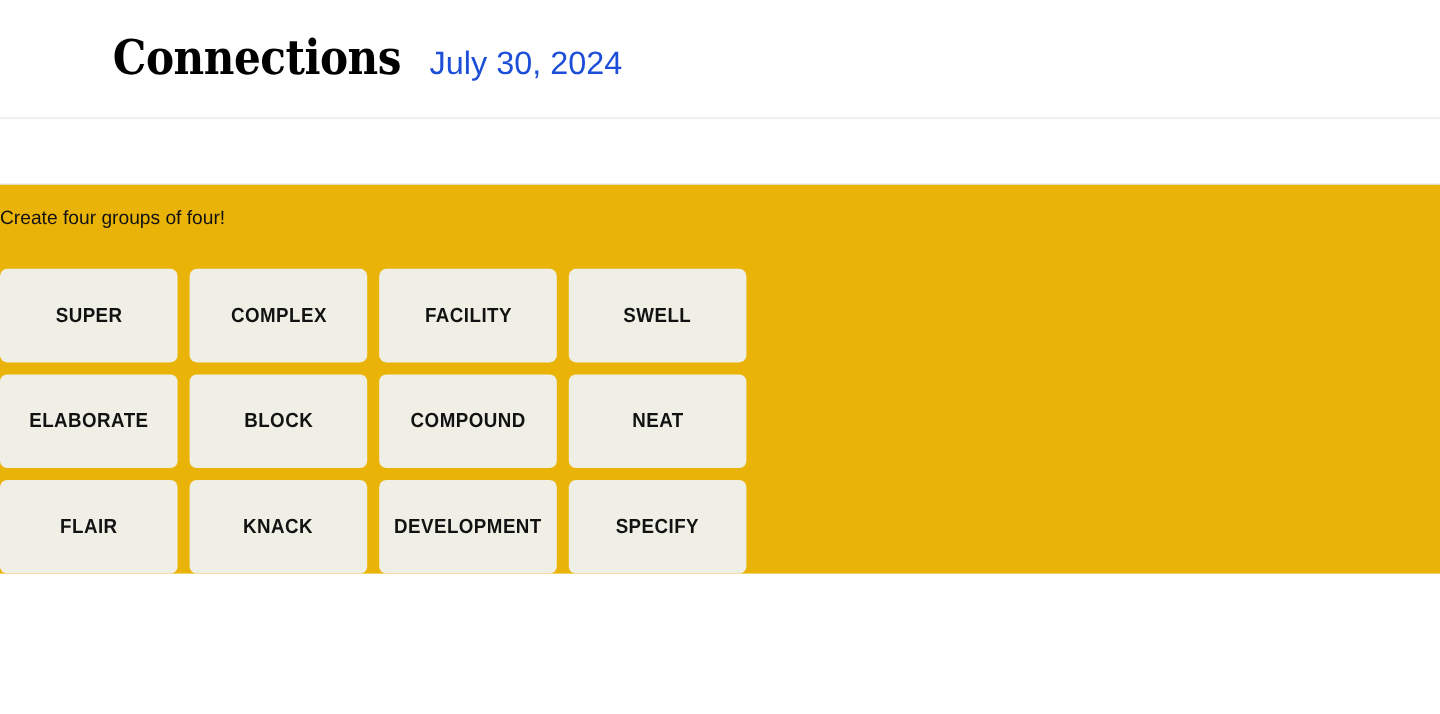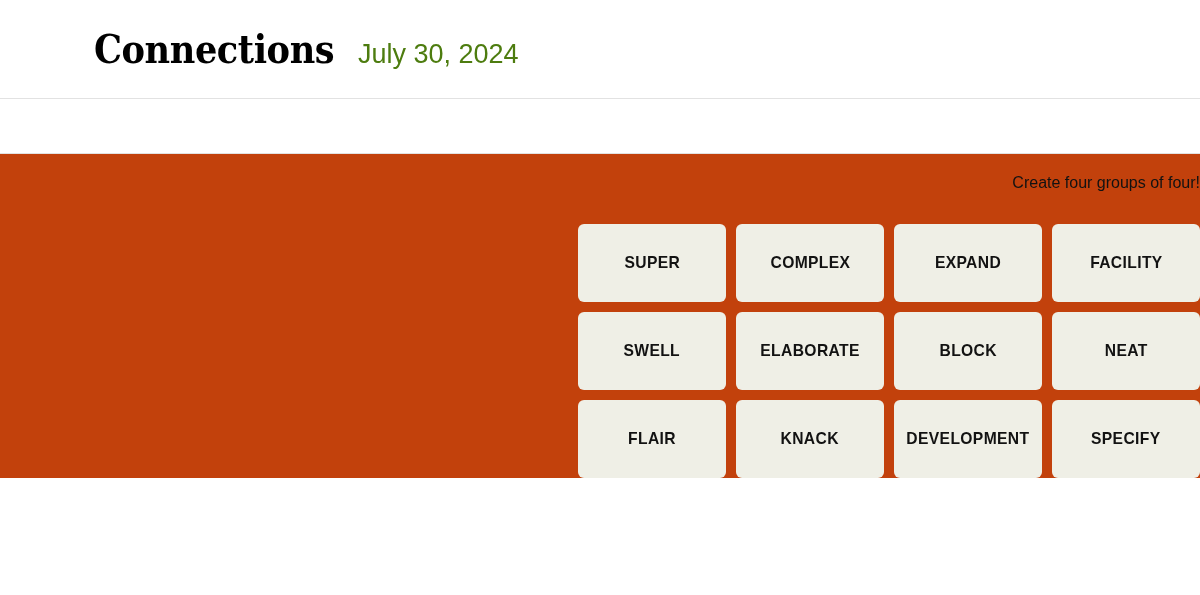--- a/index.html
+++ b/index.html
@@ -40,39 +40,39 @@
     color: #000000;
     transform: scaleX(0.88);
     transform-origin: left bottom;
     white-space: nowrap;
   }
   .game-date {
     font-family: "Liberation Sans", sans-serif;
     font-weight: 300;
     font-size: 27px;
     line-height: 1;
-    color: #4d7c0f;
+    color: #1d4ed8;
     white-space: nowrap;
     margin-left: -26px;
   }
 
   
   .toolbar-strip {
     height: 55px;
     box-sizing: border-box;
     border-bottom: 1px solid #e2e2e2;
     background: #ffffff;
   }
 
   
   .game-main {
     display: flex;
     flex-direction: column;
-    align-items: flex-end;
-    background: #c2410c;
+    align-items: flex-start;
+    background: #eab308;
   }
   .instruction {
     font-family: "Liberation Sans", sans-serif;
     font-size: 16px;
     line-height: 1;
     color: #121212;
     margin-top: 21px;
     margin-bottom: 0;
     text-align: center;
   }
@@ -124,36 +124,36 @@
   <p class="instruction">Create four groups of four!</p>
 
   <div class="puzzle-grid">
     <button class="tile">
         <span class="tile-label">SUPER</span>
       </button>
     <button class="tile">
         <span class="tile-label">COMPLEX</span>
       </button>
     <button class="tile">
-        <span class="tile-label">EXPAND</span>
-      </button>
-    <button class="tile">
         <span class="tile-label">FACILITY</span>
       </button>
 
     <button class="tile">
         <span class="tile-label">SWELL</span>
       </button>
     <button class="tile">
         <span class="tile-label">ELABORATE</span>
       </button>
     <button class="tile">
         <span class="tile-label">BLOCK</span>
       </button>
 
+    <button class="tile">
+        <span class="tile-label">COMPOUND</span>
+      </button>
     <button class="tile">
         <span class="tile-label">NEAT</span>
       </button>
     <button class="tile">
         <span class="tile-label">FLAIR</span>
       </button>
 
     <button class="tile">
         <span class="tile-label">KNACK</span>
       </button>

